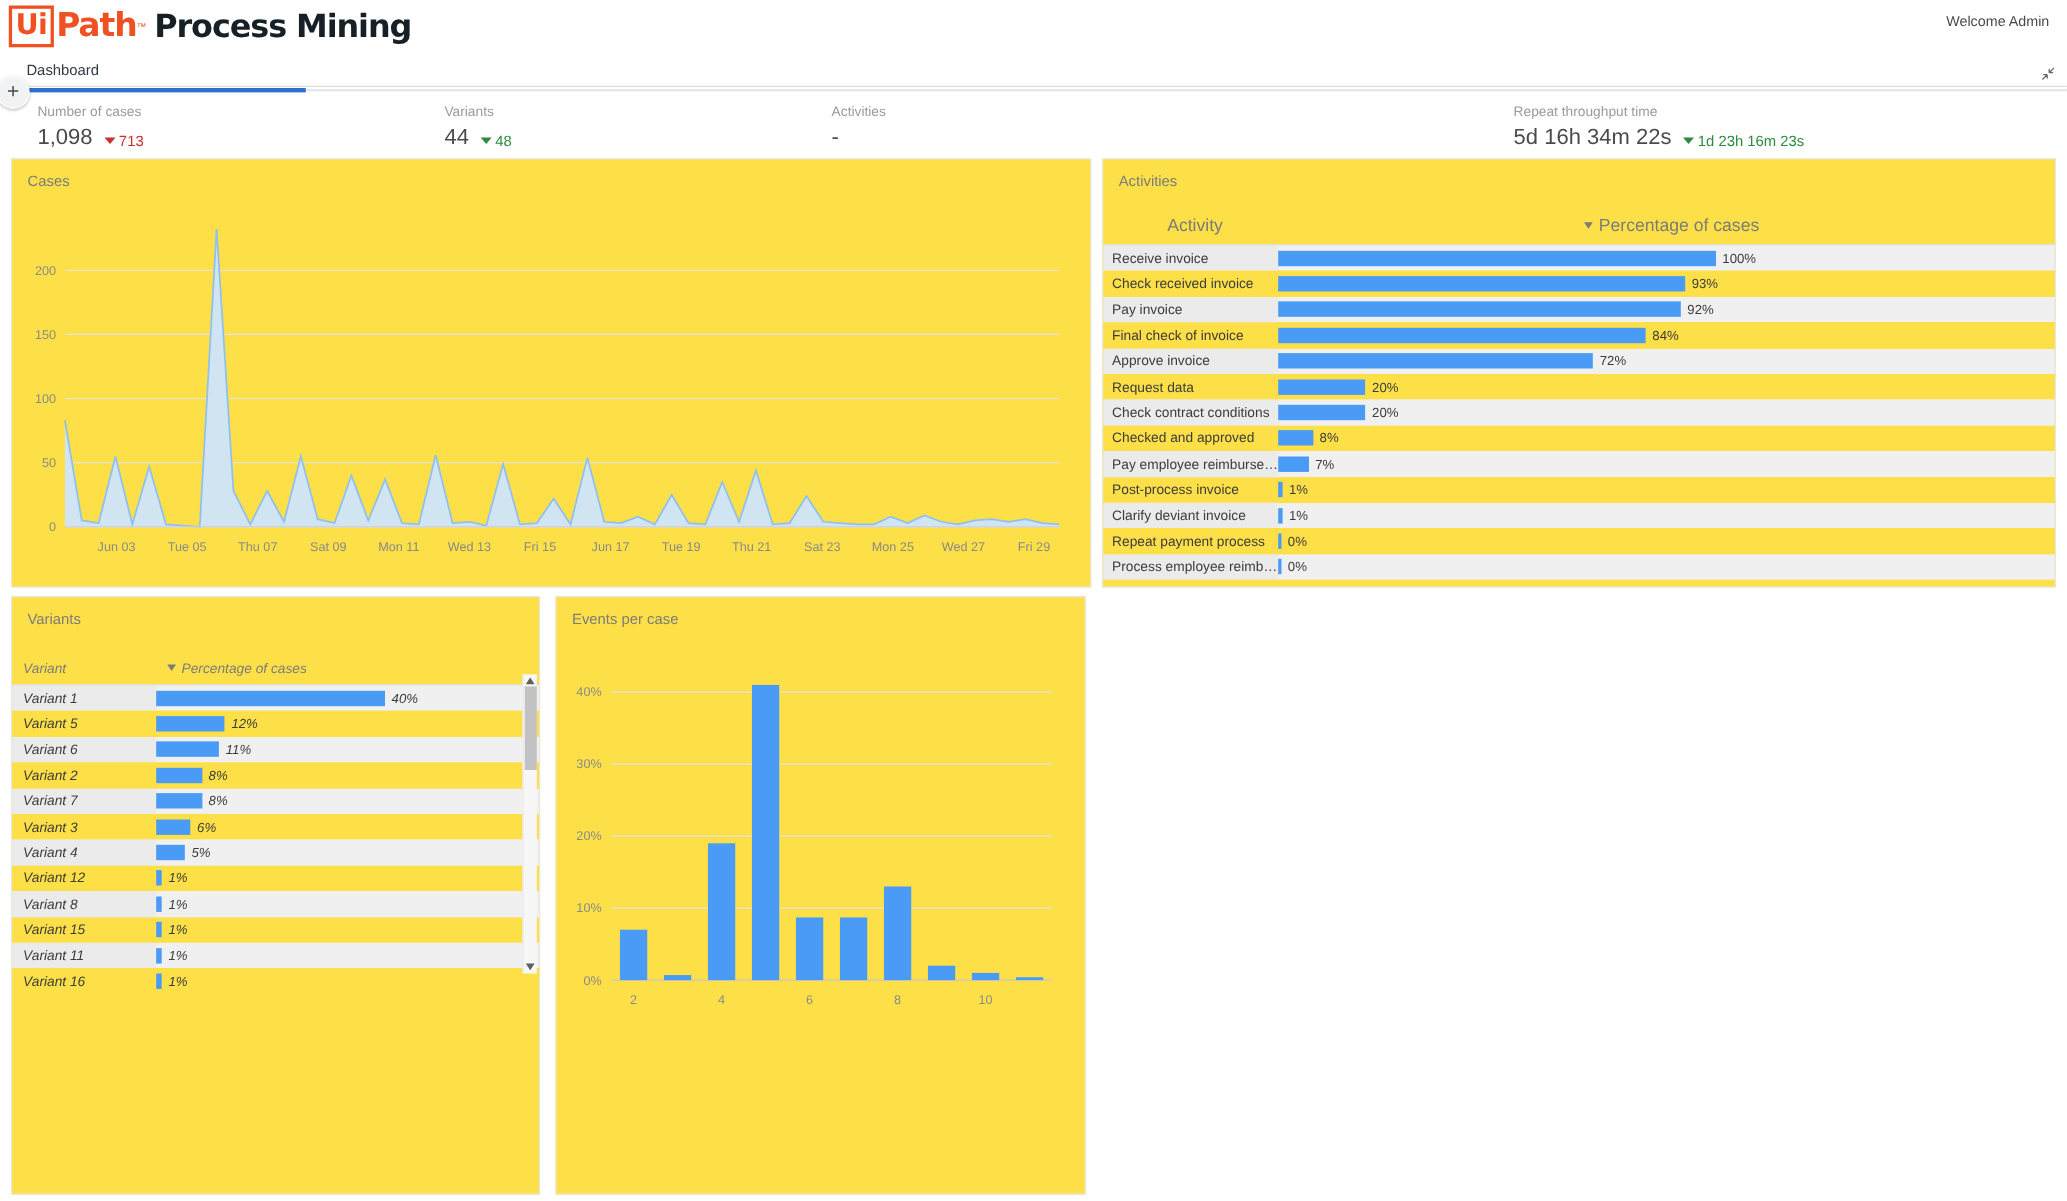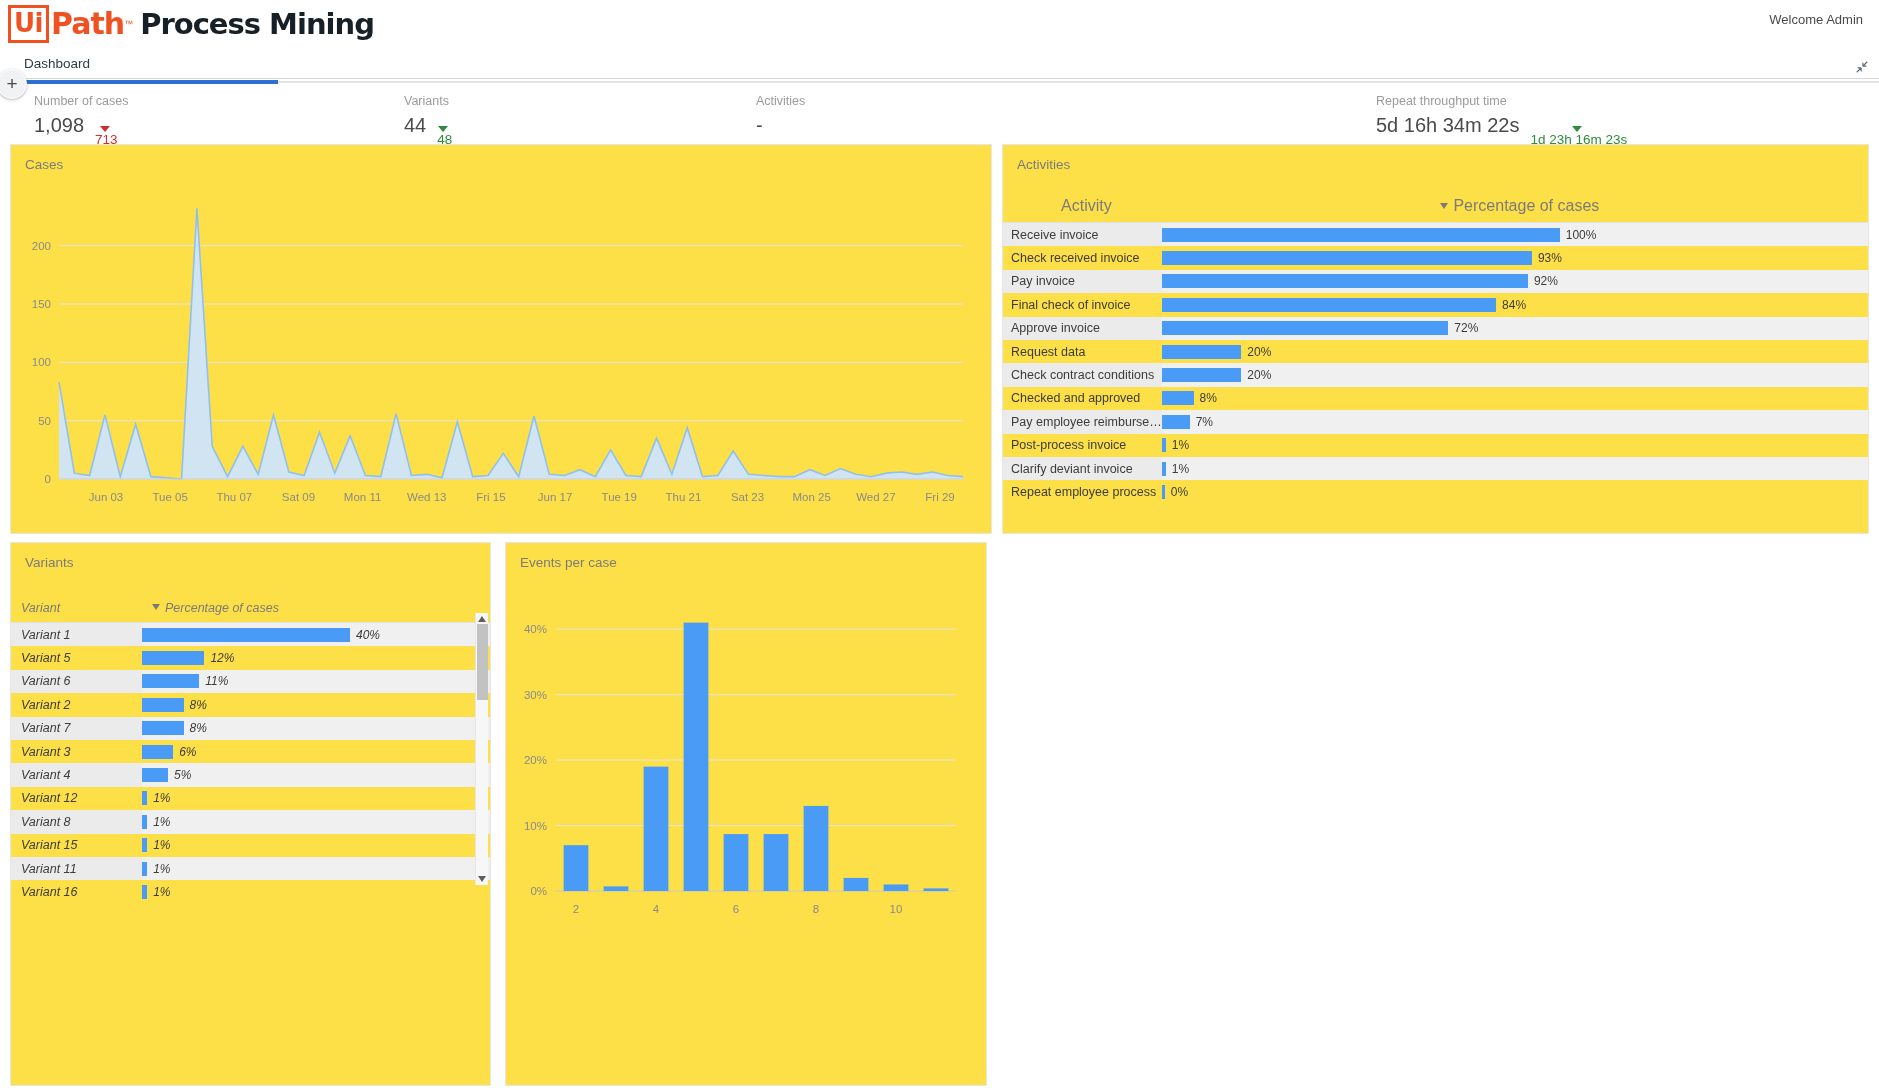--- a/index.html
+++ b/index.html
@@ -119,21 +119,21 @@
   }
   .kpi-value-row { display: flex; align-items: baseline; white-space: nowrap; }
   .kpi-value {
     font-size: 20px;
     color: #4a4a4a;
     font-weight: normal;
   }
   .kpi-delta {
     font-size: 13.5px;
     margin-left: 11px;
-    display: flex; align-items: center; flex-direction: column;
+    display: flex; align-items: center;
   }
   .kpi-delta.down { color: #cc2f2f; }
   .kpi-delta.up { color: #2e8b3d; }
   .arrow-dn {
     display: inline-block;
     width: 0; height: 0;
     border-left: 5px solid transparent;
     border-right: 5px solid transparent;
     border-top: 6px solid currentColor;
     margin-right: 3px;
@@ -455,21 +455,30 @@
         <tr class="act-row alt">
           <td class="name-cell">Clarify deviant invoice</td>
           <td class="bar-cell">
             <div class="bar-wrap">
               <div class="bar" style="width: 3.98px;"></div>
               <span class="bar-label">1%</span>
             </div>
           </td>
         </tr>
         <tr class="act-row">
-          <td class="name-cell">Repeat employee process</td>
+          <td class="name-cell">Repeat payment process</td>
+          <td class="bar-cell">
+            <div class="bar-wrap">
+              <div class="bar" style="width: 3px;"></div>
+              <span class="bar-label">0%</span>
+            </div>
+          </td>
+        </tr>
+        <tr class="act-row alt">
+          <td class="name-cell">Process employee reimb…</td>
           <td class="bar-cell">
             <div class="bar-wrap">
               <div class="bar" style="width: 3px;"></div>
               <span class="bar-label">0%</span>
             </div>
           </td>
         </tr>
       </tbody>
   </table>
 </div>

